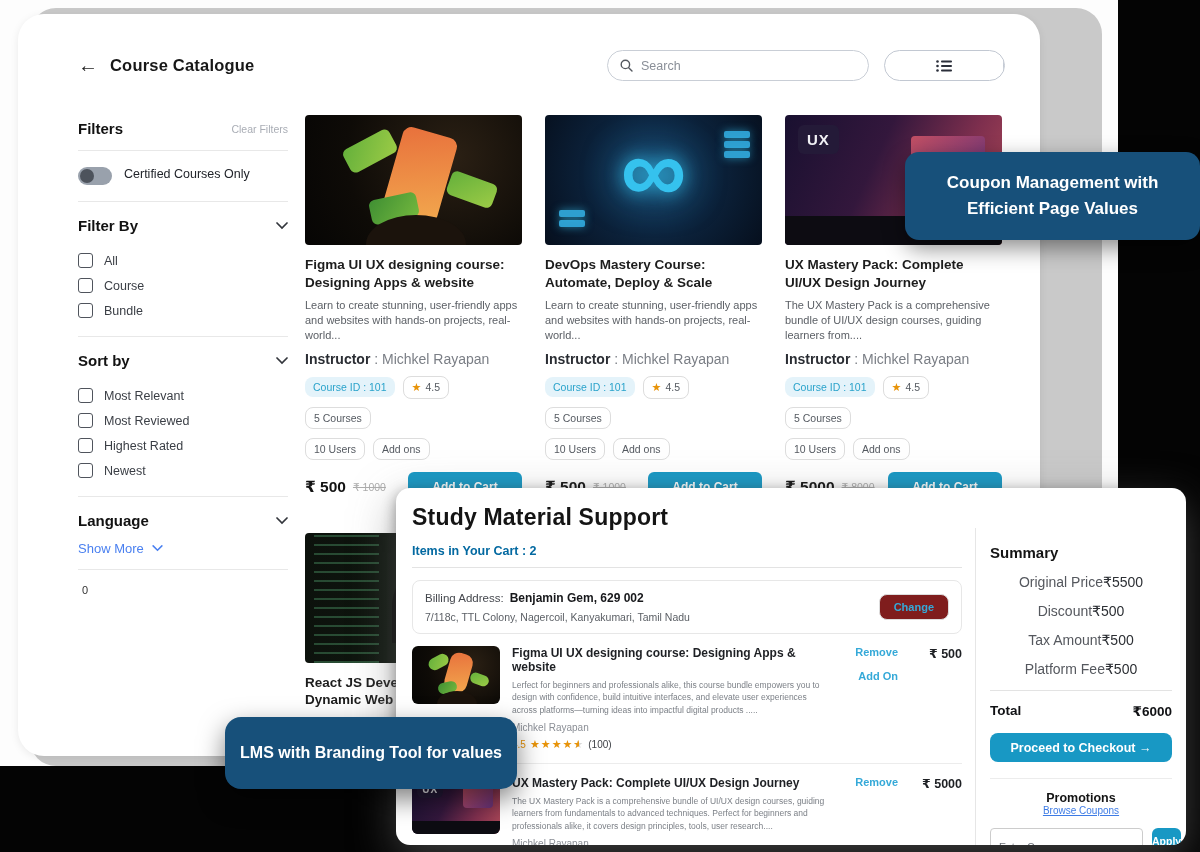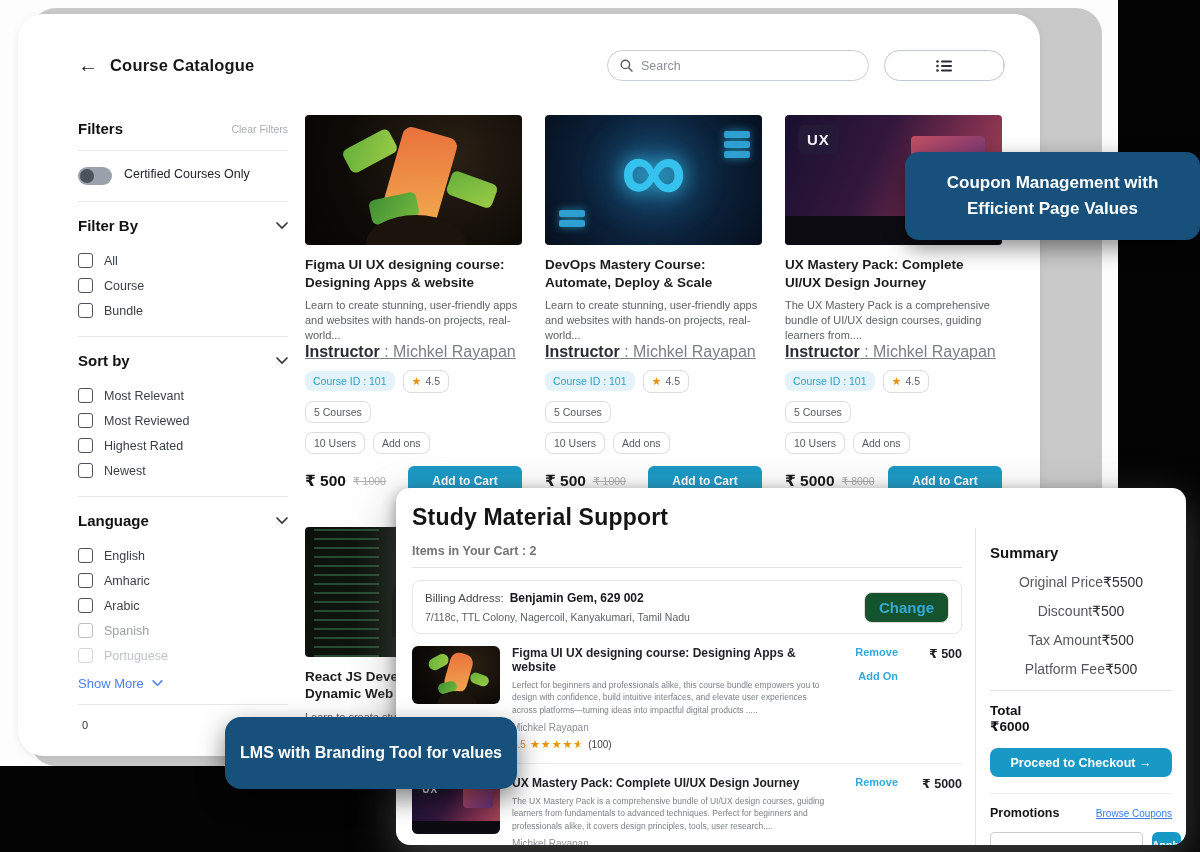--- a/index.html
+++ b/index.html
@@ -46,21 +46,21 @@
   .show-more { display:flex; align-items:center; gap:8px; margin:8px 0 2px; color:#4a80f0; font-size:13px; cursor:pointer; }
   .dur-zero { font-size:11px; color:#333; margin:14px 0 8px 4px; }
 
   
   .grid { position:absolute; left:287px; top:101px; width:700px; display:grid;
     grid-template-columns:217px 217px 217px; column-gap:23px; row-gap:30px; }
   .ccard { width:217px; }
   .cimg { width:217px; height:130px; border-radius:4px; position:relative; overflow:hidden; }
   .ctitle { margin-top:11px; font-size:13.5px; font-weight:700; color:#1d1d1d; line-height:1.3; }
   .cdesc { margin-top:7px; font-size:11px; color:#5c6066; line-height:1.35; }
-  .cinstr { margin-top:0; font-size:16px; color:#7a7e85;text-decoration:underline; }
+  .cinstr { margin-top:8px; font-size:14px; color:#7a7e85; }
   .cinstr b { color:#2a2d33; font-weight:700; }
   .pillrow { display:flex; align-items:center; gap:8px; margin-top:9px; flex-wrap:wrap; }
   .pill { border:1px solid #ddd; border-radius:8px; padding:4px 8px; font-size:10.5px; color:#555a61; background:#fff;
     display:flex; align-items:center; gap:4px; }
   .pill.cid { border:none; background:#e4f3fa; color:#2aa3cb; }
   .pill .star { color:#e8940a; font-size:11px; }
   .pricerow { display:flex; align-items:center; margin-top:12px; }
   .price { font-size:15.5px; font-weight:700; color:#131313; }
   .oldprice { font-size:10.5px; color:#adadad; text-decoration:line-through; margin-left:7px; }
   .addcart { margin-left:auto; width:114px; height:31px; border:none; border-radius:6px; background:#1898c4;
@@ -104,29 +104,29 @@
   .banner.coupon { left:905px; top:152px; width:295px; height:88px; border-radius:14px;
     font-size:17px; line-height:1.55; padding:0 24px; z-index:40; box-shadow:0 8px 22px rgba(0,0,0,.45); }
   .banner.lms { left:225px; top:717px; width:292px; height:72px; border-radius:16px;
     font-size:16px; white-space:nowrap; z-index:60; box-shadow:0 10px 26px rgba(0,0,0,.5); }
 
   
   .modal { position:absolute; left:396px; top:488px; width:790px; height:357px; background:#fff; border-radius:14px;
     z-index:50; box-shadow:0 14px 44px rgba(110,110,110,.55), 0 4px 14px rgba(0,0,0,.4); display:flex; overflow:hidden; }
   .m-left { width:579px; padding:16px 0 0 16px; }
   .m-title { font-size:23px; font-weight:700; color:#141414; letter-spacing:.2px; }
-  .m-items { margin-top:13px; font-size:12.5px; font-weight:700; color:#737373; padding-bottom:9px; border-bottom:1px solid #e3e3e3; width:550px; }
+  .m-items { margin-top:13px; font-size:12.5px; font-weight:700; color:#0369a1; padding-bottom:9px; border-bottom:1px solid #e3e3e3; width:550px; }
   .billing { margin-top:12px; width:550px; border:1px solid #e7e7e7; border-radius:8px; padding:10px 12px;
     display:flex; align-items:center; }
   .billing .blines { flex:1; }
   .b1 { font-size:11.5px; color:#45484e; }
   .b1 b { color:#17181b; font-size:12px; margin-left:6px; }
   .b2 { margin-top:6px; font-size:10.5px; color:#5c6066; }
-  .changebtn { border:1px solid #ddd; background:#14532d; border-radius:8px; padding:6px 14px; color:#35a9d8;
-    font-size:15px; font-weight:700; cursor:pointer; font-family:inherit; }
+  .changebtn { border:1px solid #ddd; background:#7f1d1d; border-radius:8px; padding:6px 14px; color:#35a9d8;
+    font-size:11px; font-weight:700; cursor:pointer; font-family:inherit; }
   .cartitem { width:550px; display:flex; gap:12px; padding:12px 0; border-bottom:1px solid #ececec; }
   .thumb { width:88px; height:58px; border-radius:6px; position:relative; overflow:hidden; flex:0 0 auto; }
   .ci-mid { flex:1; min-width:0; }
   .ci-title { font-size:12px; font-weight:700; color:#1e2024; }
   .ci-desc { margin-top:5px; font-size:8.5px; color:#7c8087; line-height:1.45; }
   .ci-author { margin-top:6px; font-size:10px; color:#8b8f96; }
   .ci-rate { margin-top:5px; display:flex; align-items:center; gap:4px; font-size:10px; }
   .ci-rate .rv { color:#e8940a; }
   .stars { color:#e8940a; font-size:11px; letter-spacing:1px; }
   .star-half { position:relative; color:#d9d9d9; display:inline-block; }
@@ -135,25 +135,25 @@
   .ci-actions { width:58px; text-align:right; font-size:11px; font-weight:700; color:#35a9d8; }
   .ci-actions .lnk { cursor:pointer; display:block; }
   .ci-actions .lnk + .lnk { margin-top:12px; }
   .ci-price { width:52px; text-align:right; font-size:12.5px; font-weight:700; color:#1e2024; }
 
   .m-right { width:211px; border-left:1px solid #e6e6e6; padding:16px 14px 0 14px;margin-top:40px; }
   .s-title { font-size:15px; font-weight:700; color:#141414; }
   .s-row { display:flex; justify-content:center; margin-top:13px; font-size:14px; color:#55585e; }
   .s-row .sv { color:#2c2f34; }
   .s-div { border-top:1px solid #e3e3e3; margin-top:13px; }
-  .s-total { display:flex; justify-content:space-between; margin-top:12px; font-size:13.5px; font-weight:700; color:#101114;flex-direction:column; }
+  .s-total { display:flex; justify-content:space-between; margin-top:12px; font-size:13.5px; font-weight:700; color:#101114; }
   .checkout { margin-top:14px; width:100%; height:29px; border:none; border-radius:8px; background:#1898c4; color:#fff;
     font-size:12.5px; font-weight:700; cursor:pointer; font-family:inherit; }
   .p-div { border-top:1px solid #ececec; margin-top:16px; }
-  .promo-head { display:flex; justify-content:space-between; align-items:center; margin-top:12px; }
+  .promo-head { display:flex; justify-content:space-between; align-items:center; margin-top:12px;flex-direction:column; }
   .promo-title { font-size:12.5px; font-weight:700; color:#141414; }
   .browse { font-size:10px; color:#3d7be5; text-decoration:underline; cursor:pointer; }
   .promo-row { display:flex; gap:9px; margin-top:12px; }
   .coupon-input { flex:1; height:38px; border:1px solid #ccc; border-radius:4px; padding:0 8px; font-size:10.5px;
     color:#333; outline:none; font-family:inherit; }
   .coupon-input::placeholder { color:#6f737a; }
   .applybtn { width:50px; height:25px; border:none; border-radius:6px; background:#1898c4; color:#fff; font-size:10.5px;
     font-weight:700; cursor:pointer; font-family:inherit; }
 </style>
 </head>
@@ -251,42 +251,20 @@
           </div>
       </div>
       <div class="sb-div"></div>
 
       <div class="sec-head">
         <span class="sb-title">Language</span>
         <svg width="12" height="8" viewBox="0 0 12 8">
             <path d="M1 1l5 5 5-5" stroke="#33363c" stroke-width="1.7" fill="none" stroke-linecap="round"></path>
           </svg>
       </div>
-      <div class="chk-list">
-        <div class="chk-row">
-            <span class="chk"></span>
-            <span class="chk-label">English</span>
-          </div>
-        <div class="chk-row">
-            <span class="chk"></span>
-            <span class="chk-label">Amharic</span>
-          </div>
-        <div class="chk-row">
-            <span class="chk"></span>
-            <span class="chk-label">Arabic</span>
-          </div>
-        <div class="chk-row faded1">
-            <span class="chk"></span>
-            <span class="chk-label">Spanish</span>
-          </div>
-        <div class="chk-row faded2">
-            <span class="chk"></span>
-            <span class="chk-label">Portuguese</span>
-          </div>
-      </div>
       <div class="show-more">
         <span>Show More</span>
         <svg width="11" height="7" viewBox="0 0 12 8">
             <path d="M1 1l5 5 5-5" stroke="#4a80f0" stroke-width="1.7" fill="none" stroke-linecap="round"></path>
           </svg>
       </div>
       <div class="sb-div"></div>
 
       <div class="dur-zero">0</div>
 

